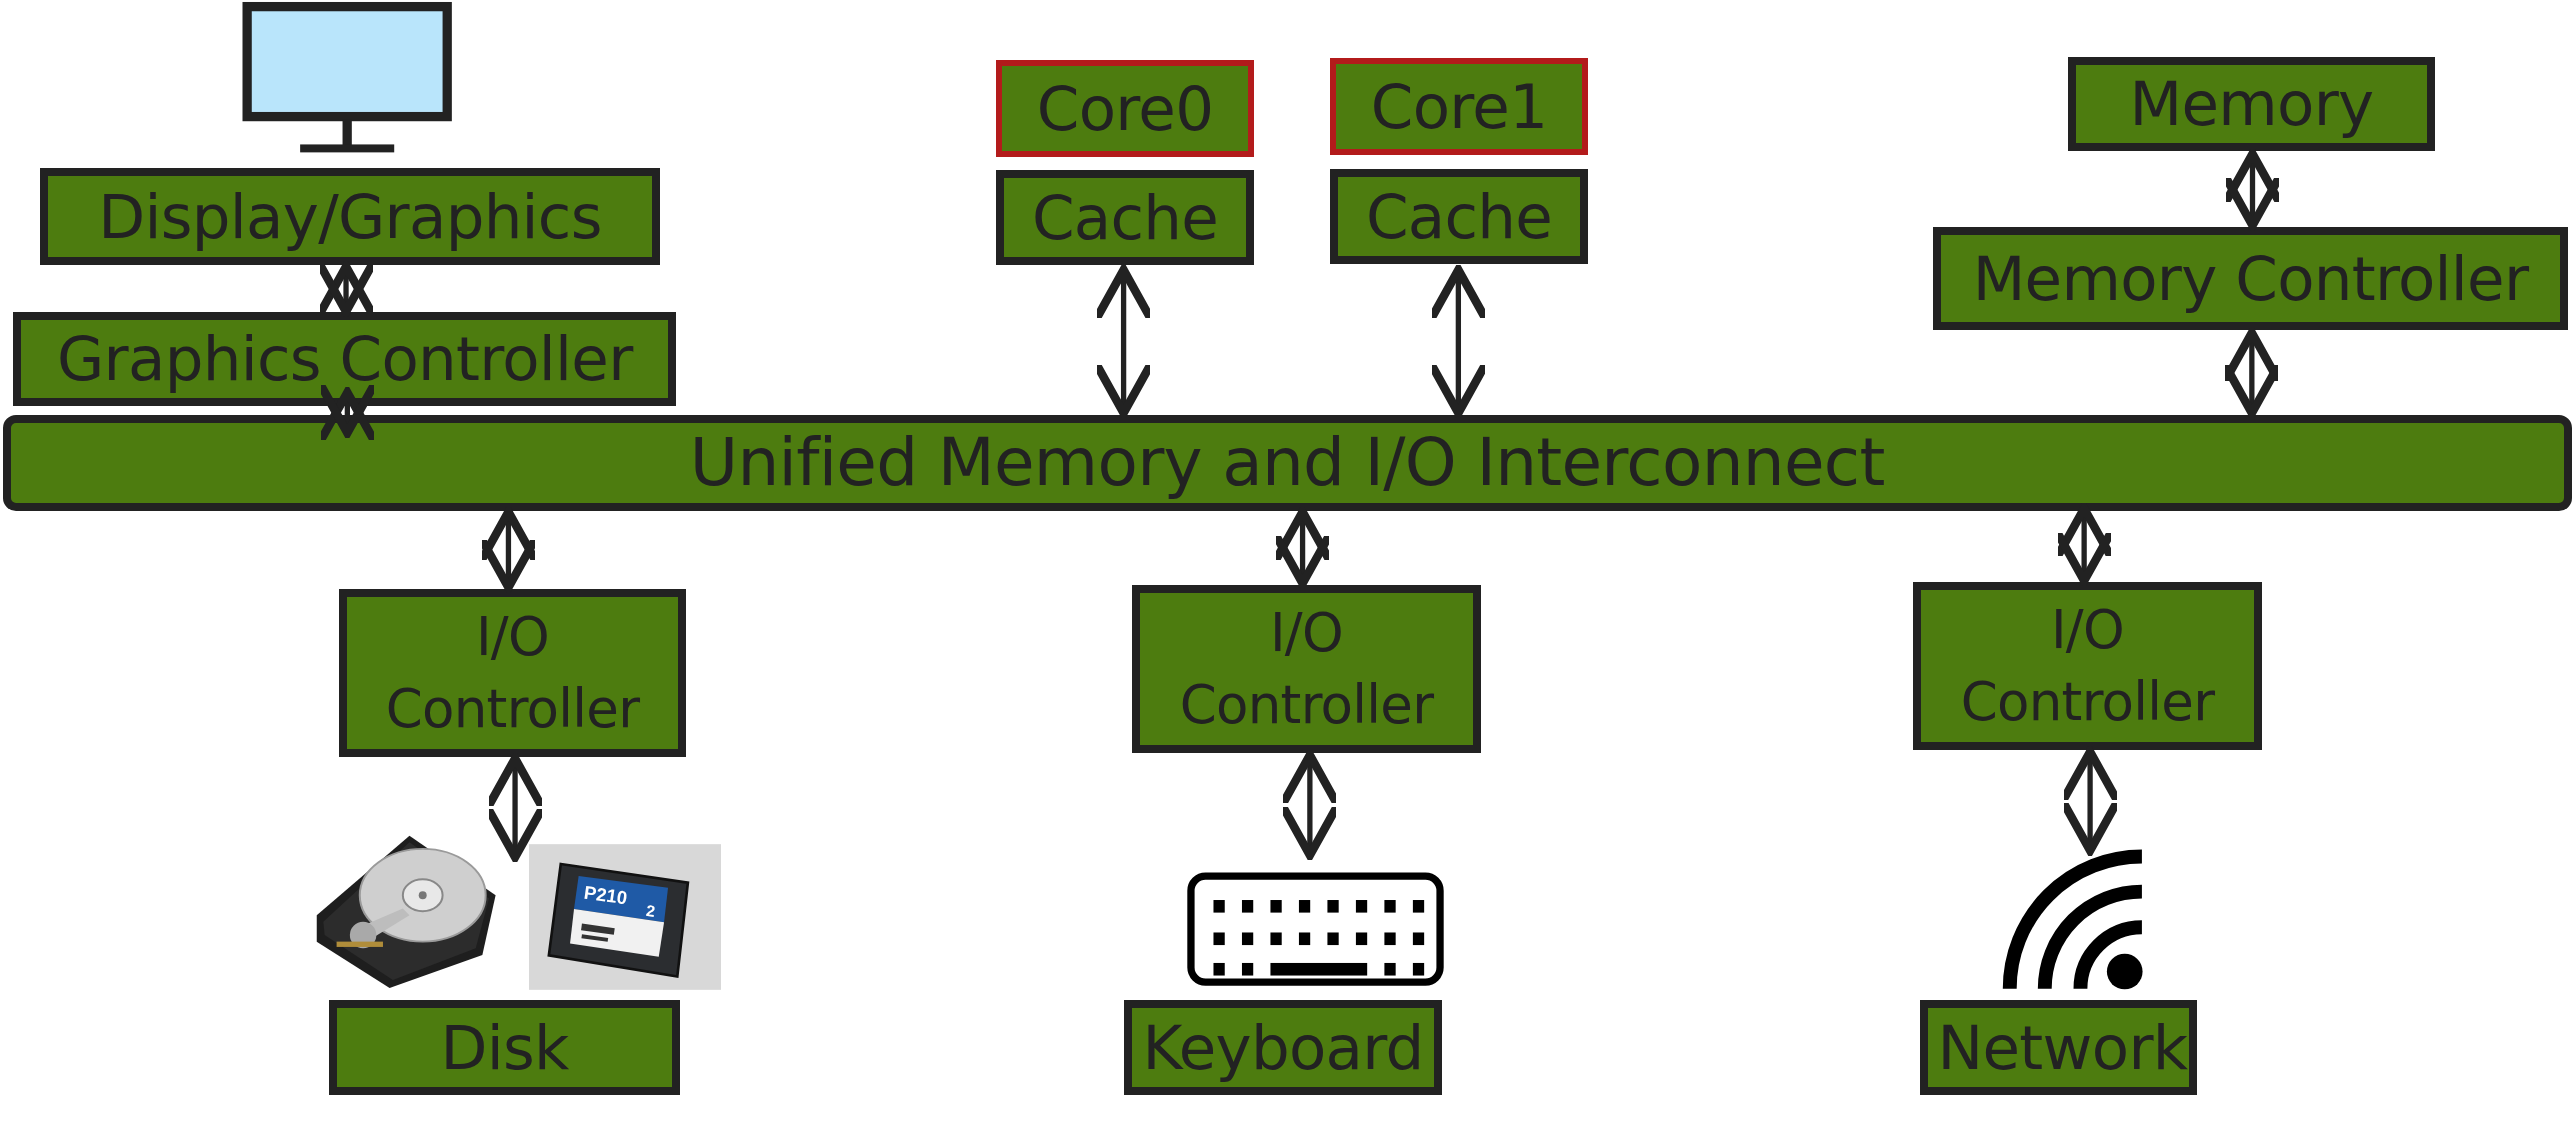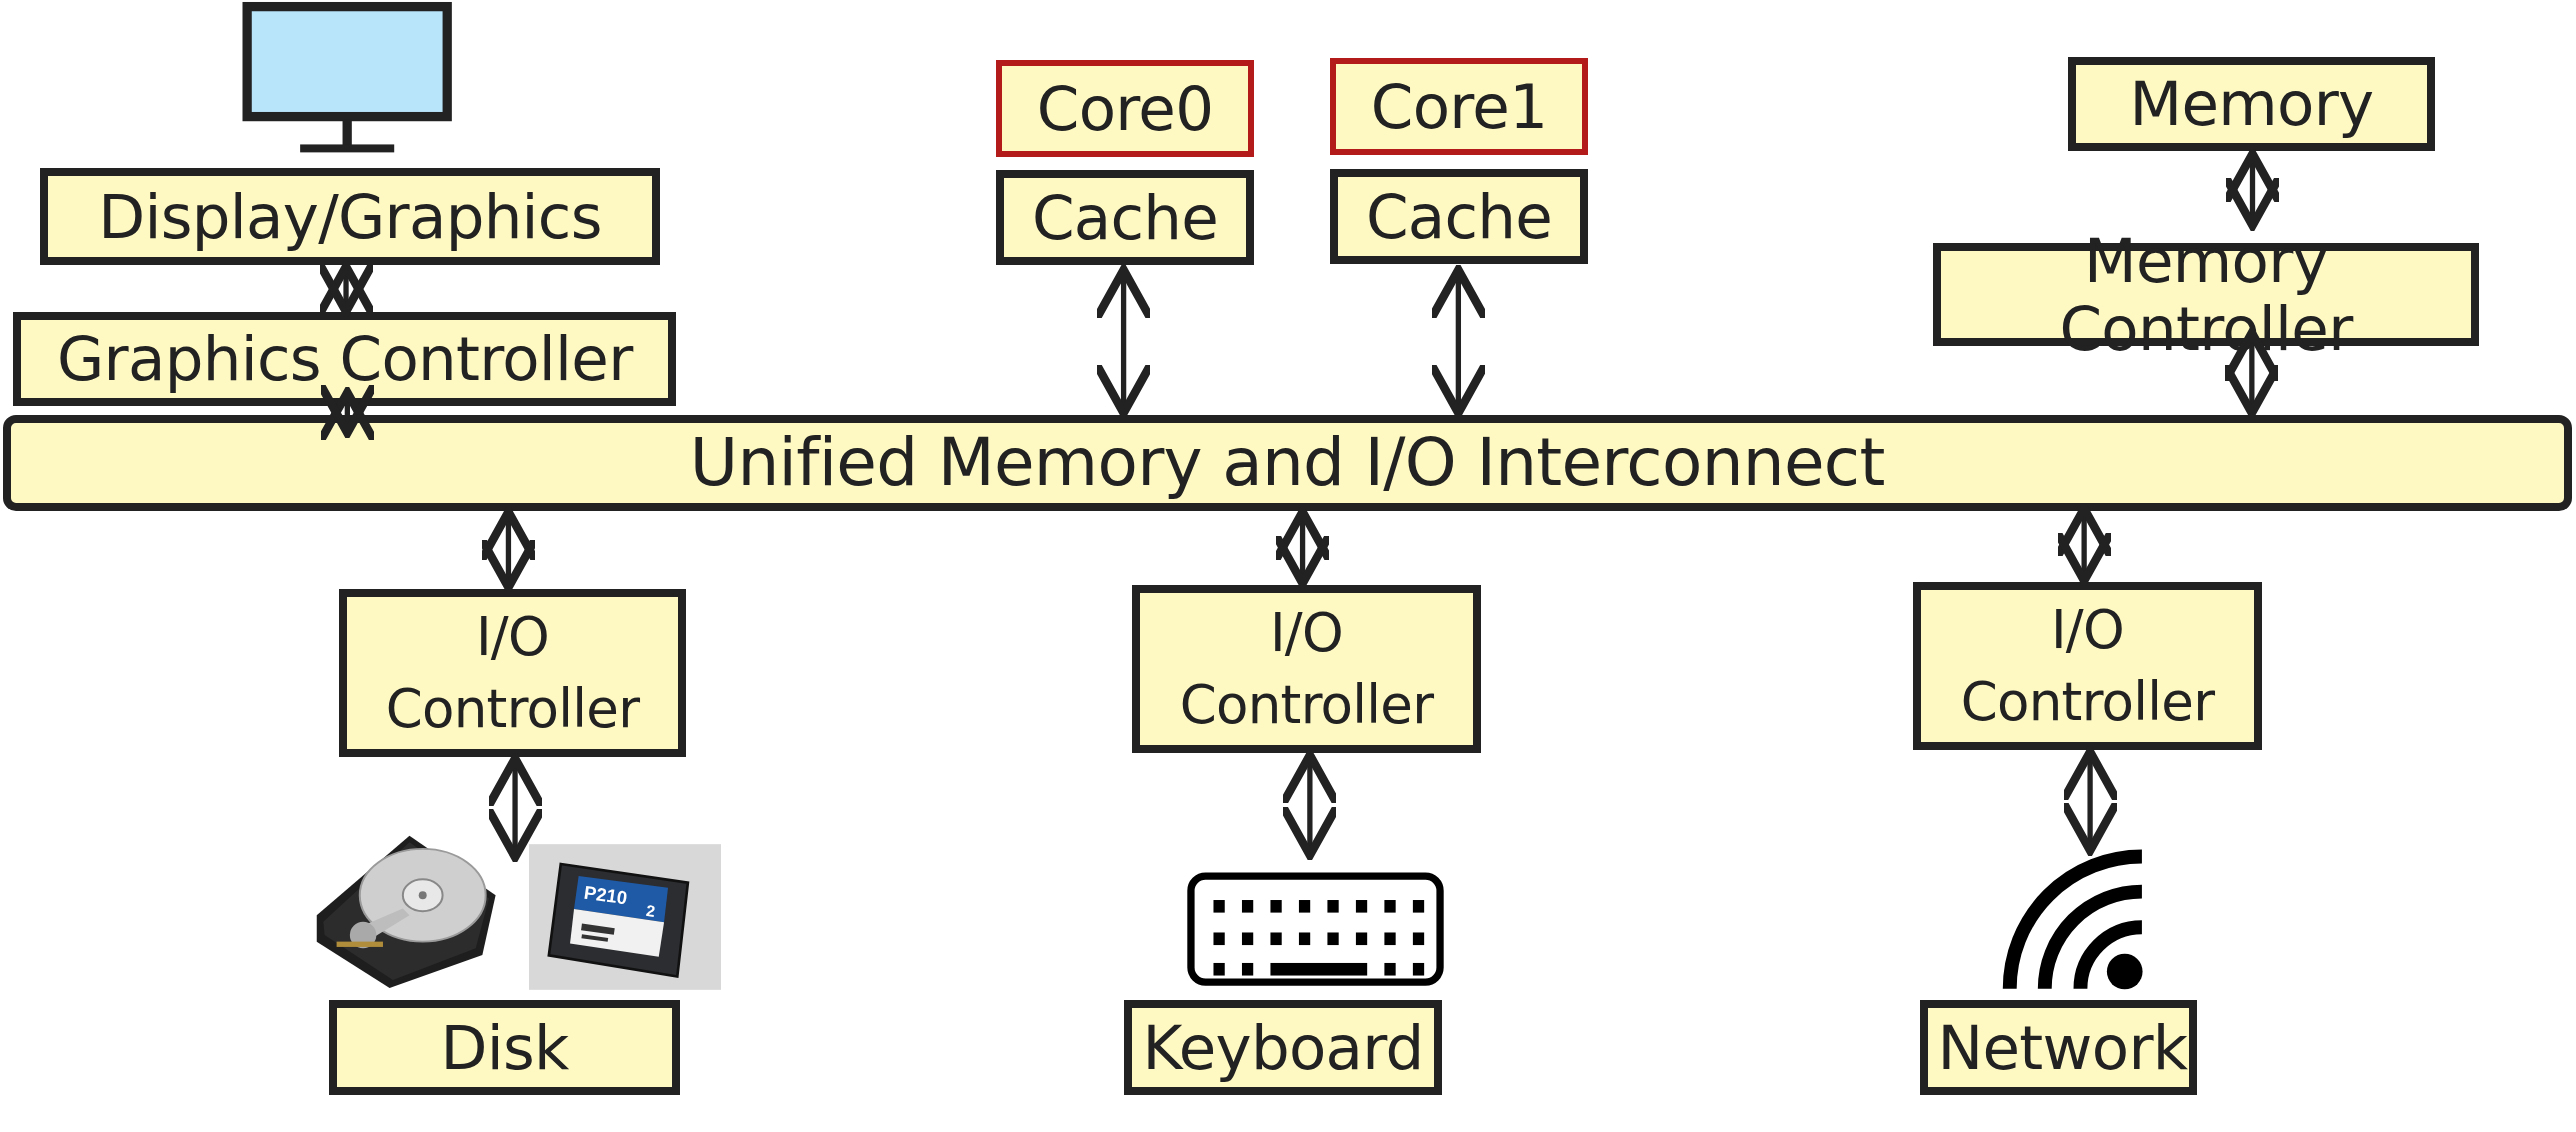--- a/index.html
+++ b/index.html
@@ -1,18 +1,18 @@
 <!DOCTYPE html>
 <html style="font-size:10.6px"><head>
 <meta charset="utf-8">
 <style>
   html, body { margin:0; padding:0; background:#ffffff; }
   body { width:2576px; height:1133px; position:relative; overflow:hidden;
          font-family:"DejaVu Sans", "Liberation Sans", sans-serif; color:#222222; }
-  .box { position:absolute; box-sizing:border-box; border:8px solid #222222; background:#fef9c3;
+  .box { position:absolute; box-sizing:border-box; border:8px solid #222222; background:#4d7c0f;
          display:flex; align-items:center; justify-content:center; text-align:center;
          font-size:61px; line-height:1.1; letter-spacing:-0.7px; }
   .box.core { border-color:#b31b1b; border-width:6.6px; }
   .box.io { font-size:53px; line-height:1.35; flex-direction:column; }
   .box.bus { font-size:66px;border-radius:13px; }
   svg.arrows { position:absolute; left:0; top:0; width:2576px; height:1133px; pointer-events:none; }
   .icon { position:absolute; }
 </style>
 </head>
 <body>
@@ -25,21 +25,21 @@
 
 <div class="box" style="left:40px;top:168px;width:620px;height:97px;">Display/Graphics</div>
 <div class="box" style="left:13.3px;top:312px;width:663px;height:94px;">Graphics Controller</div>
 
 <div class="box core" style="left:996px;top:60px;width:258px;height:97px;">Core0</div>
 <div class="box" style="left:996px;top:170px;width:258px;height:95px;">Cache</div>
 <div class="box core" style="left:1330px;top:58px;width:258px;height:97px;text-align:right;">Core1</div>
 <div class="box" style="left:1330px;top:169px;width:258px;height:95px;">Cache</div>
 
 <div class="box" style="left:2068px;top:57px;width:367px;height:94px;">Memory</div>
-<div class="box" style="left:1933px;top:243px;width:546px;height:103px;">Memory Controller</div>
+<div class="box" style="left:1933px;top:227px;width:635px;height:103px;">Memory Controller</div>
 
 <div class="box bus" style="left:2.7px;top:415px;width:2569px;height:96px;">Unified Memory and I/O Interconnect</div>
 
 <div class="box io" style="left:339px;top:589px;width:347px;height:168px;">
   <span>I/O</span>
   <span>Controller</span>
 </div>
 <div class="box io" style="left:1132px;top:585px;width:349px;height:168px;">
   <span>I/O</span>
   <span>Controller</span>

